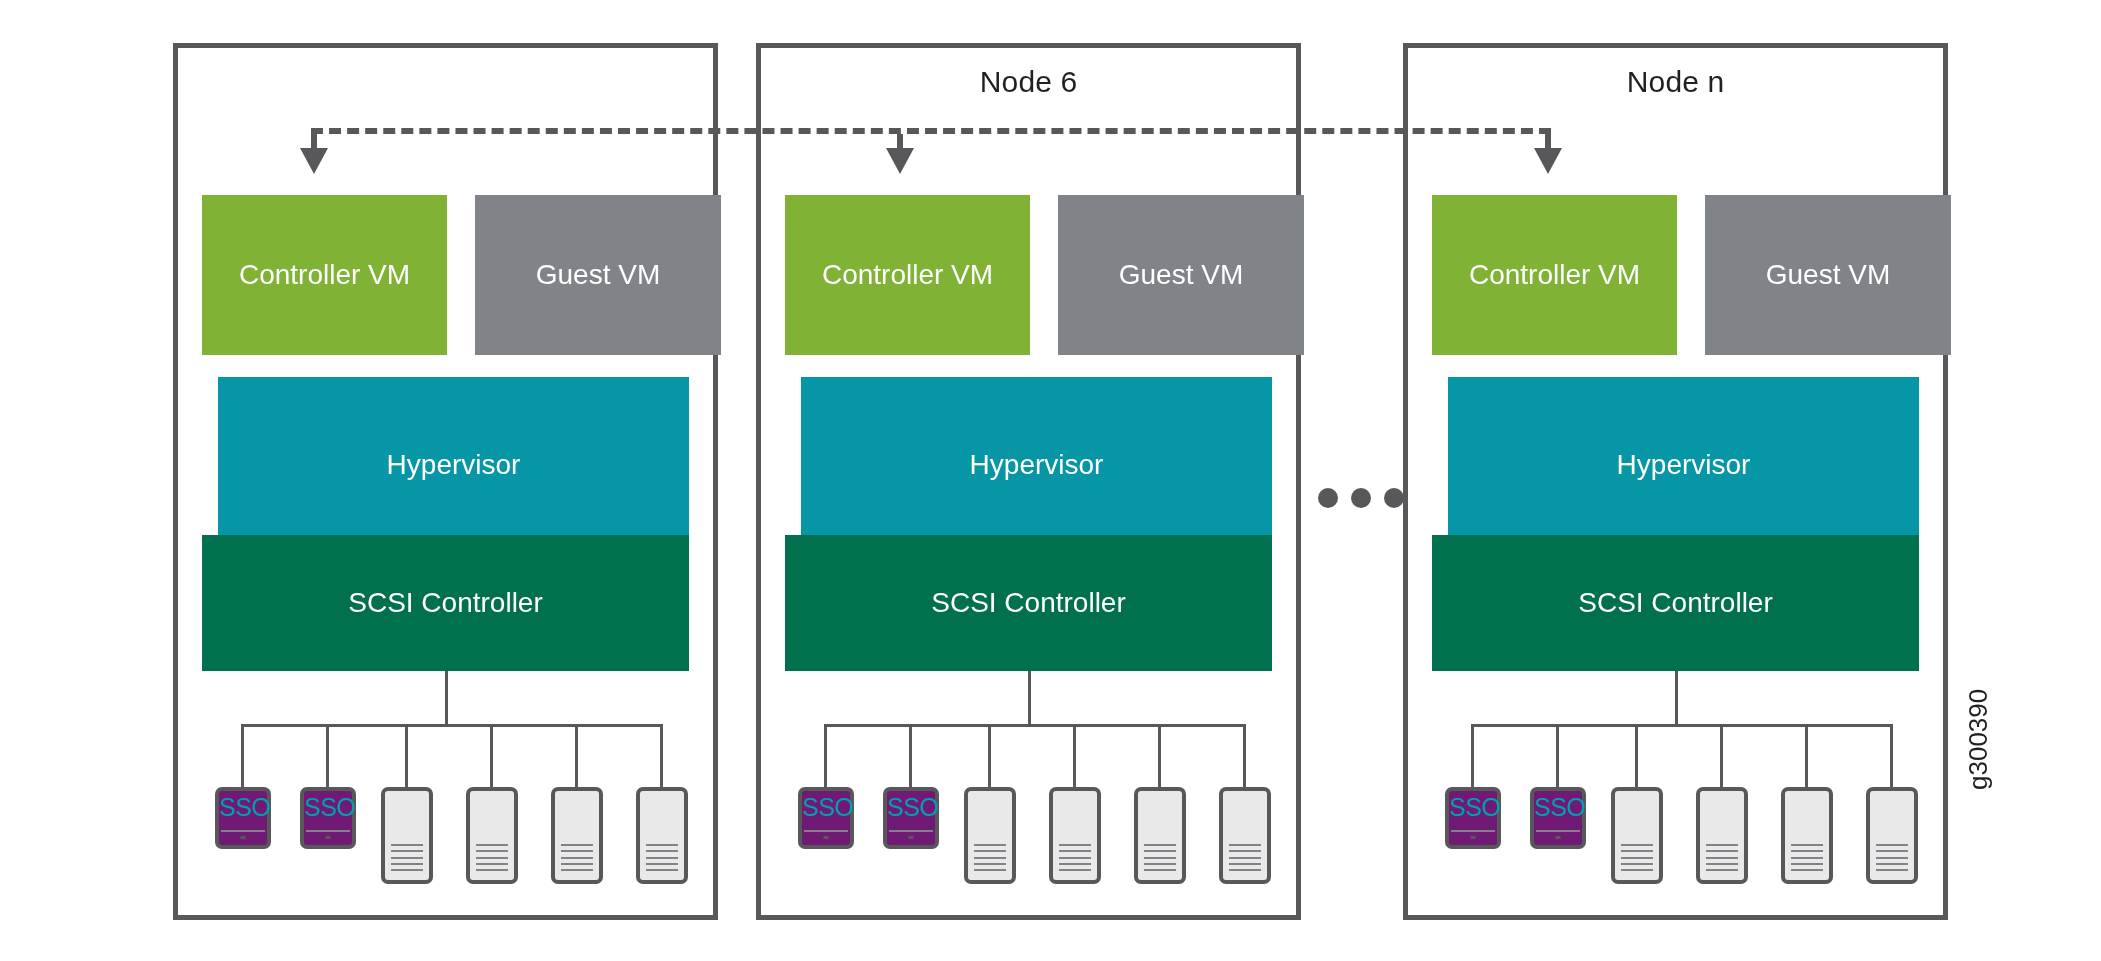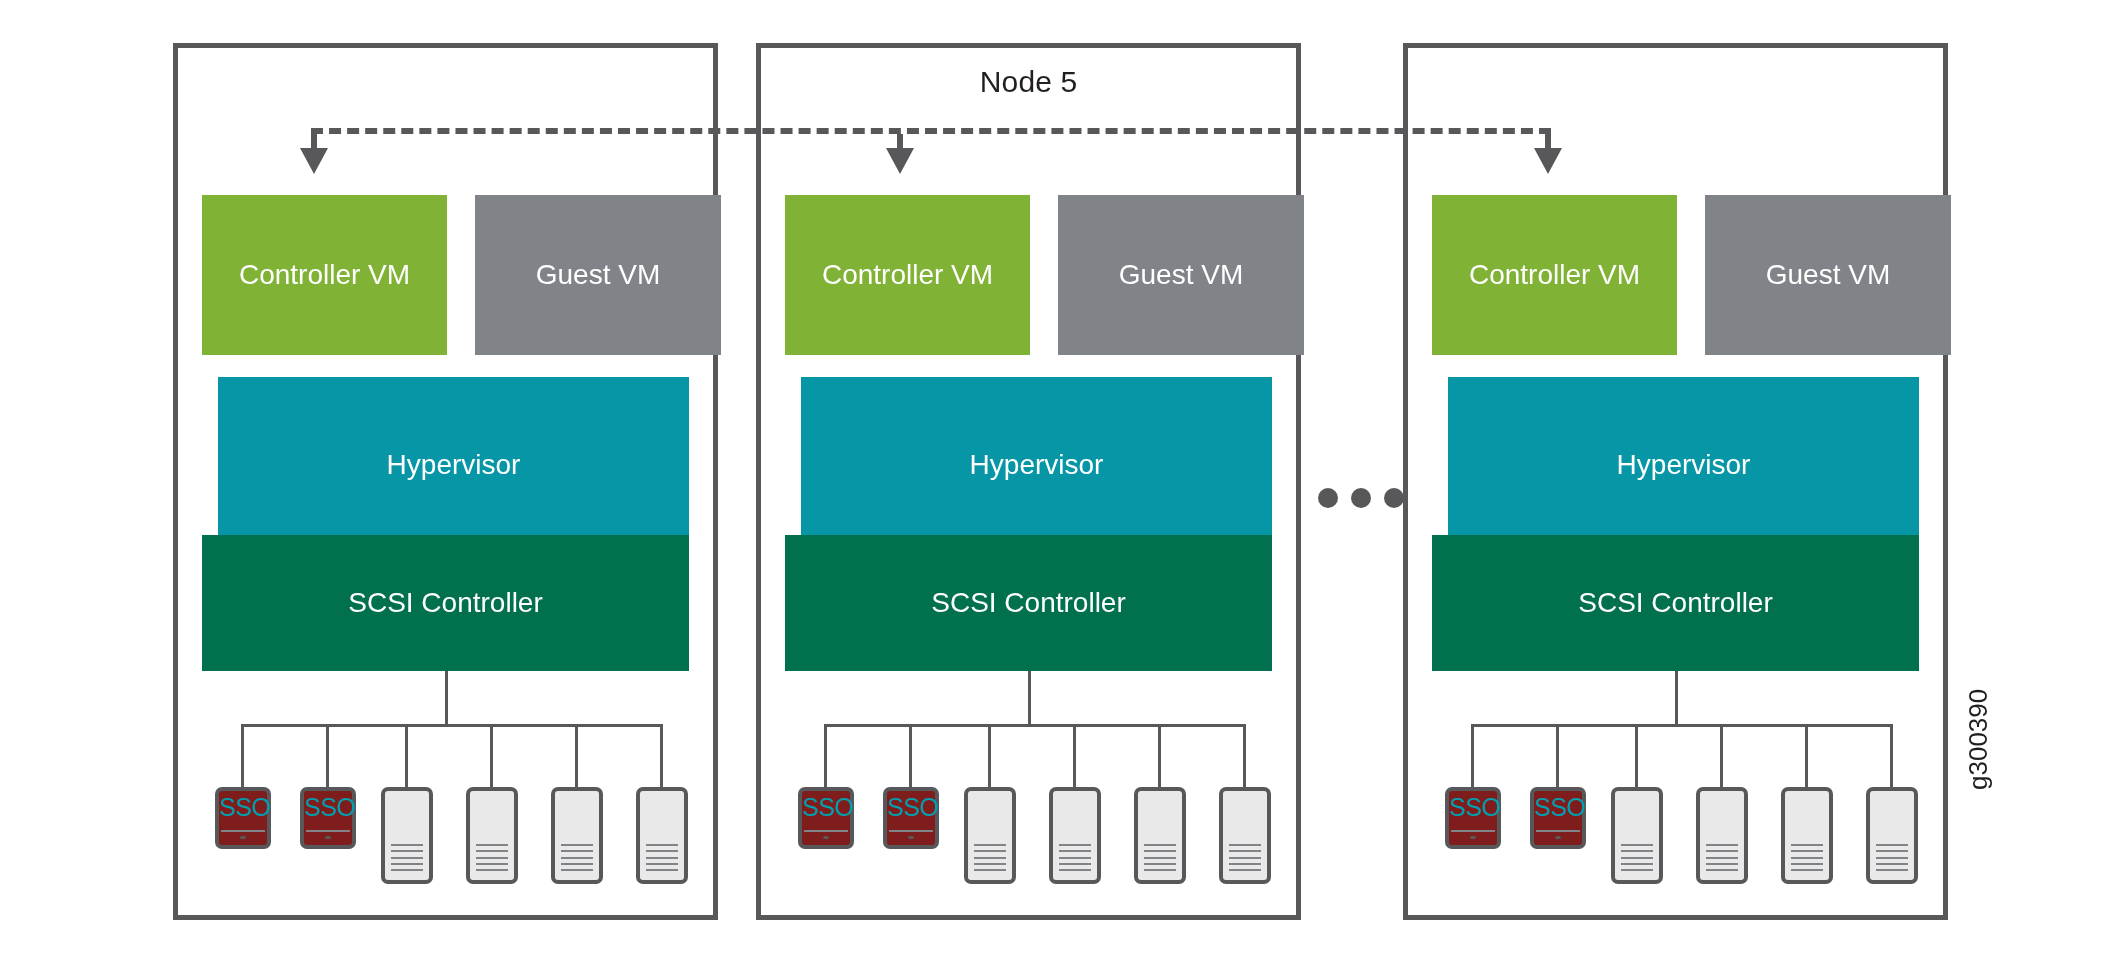--- a/index.html
+++ b/index.html
@@ -106,21 +106,21 @@
   
   .drive {
     position: absolute;
     box-sizing: border-box;
     border: 4px solid #58585b;
     border-radius: 7px;
   }
   .drive-ssd {
     width: 56px;
     height: 62px;
-    background: #7f1d1d;
+    background: #701a75;
     top: 739px;
   }
   .ssd-label {
     position: absolute;
     top: -2px;
     left: 0;
     right: 0;
     text-align: center;
     font-size: 25px;
     color: #00a0b0;
@@ -282,21 +282,21 @@
           <div class="hdd-lines">
             <i></i>
             <i></i>
             <i></i>
             <i></i>
             <i></i>
           </div>
         </div>
       </div>
       <div class="node-panel" style="left: 756px; width: 545px;">
-        <div class="node-title">Node 5</div>
+        <div class="node-title">Node 6</div>
         <div class="vm-row">
           <div class="vm-box vm-ctrl" style="width: 245px; background: rgb(128, 179, 53);">Controller VM</div>
           <div class="vm-box vm-guest" style="width: 246px; background: rgb(128, 131, 136);">Guest VM</div>
         </div>
         <div class="layer-box layer-hyper" style="background: rgb(6, 150, 166);">Hypervisor</div>
         <div class="layer-box layer-scsi" style="background: rgb(0, 112, 79);">SCSI Controller</div>
         <div class="bus bus-stem" style="left: 267px; background: rgb(88, 88, 91);"></div>
         <div class="bus bus-rail" style="left: 63px; width: 422px; background: rgb(88, 88, 91);"></div>
         <div class="bus bus-drop" style="left: 63px; background: rgb(88, 88, 91);"></div>
         <div class="drive drive-ssd" style="border-color: rgb(88, 88, 91); left: 37px;">
@@ -345,20 +345,21 @@
           <div class="hdd-lines">
             <i></i>
             <i></i>
             <i></i>
             <i></i>
             <i></i>
           </div>
         </div>
       </div>
       <div class="node-panel" style="left: 1403px; width: 545px;">
+        <div class="node-title">Node n</div>
         <div class="vm-row">
           <div class="vm-box vm-ctrl" style="width: 245px; background: rgb(128, 179, 53);">Controller VM</div>
           <div class="vm-box vm-guest" style="width: 246px; background: rgb(128, 131, 136);">Guest VM</div>
         </div>
         <div class="layer-box layer-hyper" style="background: rgb(6, 150, 166);">Hypervisor</div>
         <div class="layer-box layer-scsi" style="background: rgb(0, 112, 79);">SCSI Controller</div>
         <div class="bus bus-stem" style="left: 267px; background: rgb(88, 88, 91);"></div>
         <div class="bus bus-rail" style="left: 63px; width: 422px; background: rgb(88, 88, 91);"></div>
         <div class="bus bus-drop" style="left: 63px; background: rgb(88, 88, 91);"></div>
         <div class="drive drive-ssd" style="border-color: rgb(88, 88, 91); left: 37px;">

